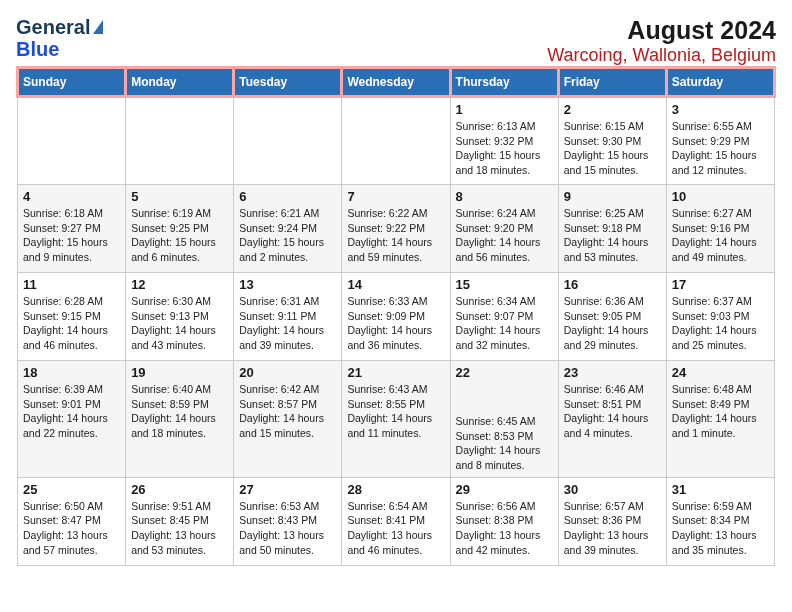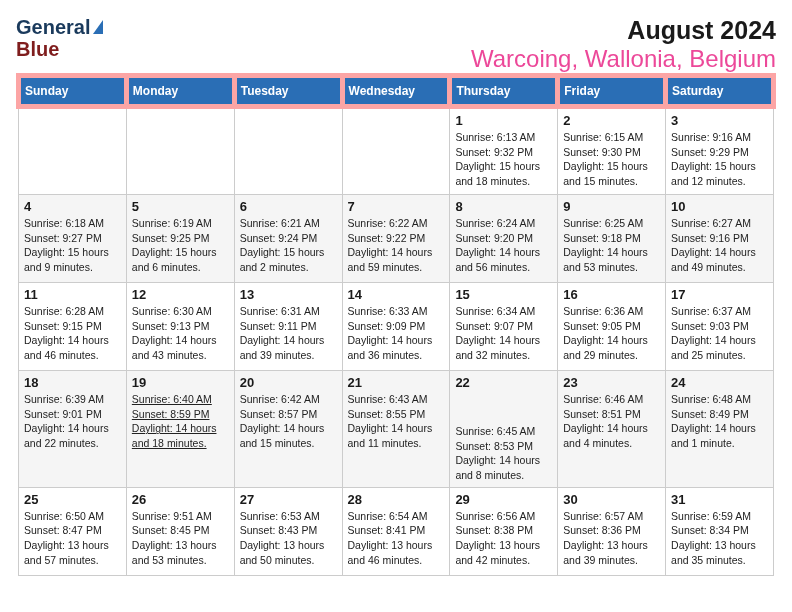--- a/index.html
+++ b/index.html
@@ -19,51 +19,51 @@
     .logo {
       display: flex;
       flex-direction: column;
       font-size: 18px;
       font-weight: bold;
       color: #1a3a5c;
       line-height: 1.1;
     }
     .logo-top { display: flex; align-items: center; }
     .logo-text { font-size: 20px; font-weight: bold; }
-    .logo-blue { color: #7f1d1d; }
+    .logo-blue { color: #1d4ed8; }
     .logo-icon {
       width: 0; height: 0;
       border-left: 10px solid transparent;
       border-bottom: 14px solid #2a6eb5;
       margin-left: 3px;
       display: inline-block;
     }
     .title-block { text-align: right; }
     .main-title {
       font-size: 25px;
       font-weight: bold;
       color: #1a1a1a;
     }
     .subtitle {
-      font-size: 24px;
-      color: #ec4899;
+      font-size: 18px;
+      color: #b91c1c;
     }
     table {
       width: 100%;
       border-collapse: collapse;
       font-size: 11px;
     }
     thead tr th {
       background-color: #2a6eb5;
       color: #fff;
       padding: 6px 4px;
       text-align: left;
       font-size: 12px;
       font-weight: bold;
-      border: 5px solid #fca5a5;
+      border: 3px solid #fca5a5;
     }
     tbody tr td {
       border: 1px solid #ccc;
       padding: 4px 5px;
       vertical-align: top;
       min-height: 80px;
       height: 88px;
       background: #fff;
     }
     tbody tr:nth-child(even) td {
@@ -127,21 +127,21 @@
         </td>
         <td>
           <span class="day-number">2</span>
           <div class="day-info" style="white-space: pre-line;">Sunrise: 6:15 AM
 Sunset: 9:30 PM
 Daylight: 15 hours
 and 15 minutes.</div>
         </td>
         <td>
           <span class="day-number">3</span>
-          <div class="day-info" style="white-space: pre-line;">Sunrise: 9:16 AM
+          <div class="day-info" style="white-space: pre-line;">Sunrise: 6:55 AM
 Sunset: 9:29 PM
 Daylight: 15 hours
 and 12 minutes.</div>
         </td>
       </tr>
       <tr>
         <td>
           <span class="day-number">4</span>
           <div class="day-info" style="white-space: pre-line;">Sunrise: 6:18 AM
 Sunset: 9:27 PM
@@ -245,21 +245,21 @@
       <tr>
         <td>
           <span class="day-number">18</span>
           <div class="day-info" style="white-space: pre-line;">Sunrise: 6:39 AM
 Sunset: 9:01 PM
 Daylight: 14 hours
 and 22 minutes.</div>
         </td>
         <td>
           <span class="day-number">19</span>
-          <div class="day-info" style="white-space: pre-line; text-decoration: underline;">Sunrise: 6:40 AM
+          <div class="day-info" style="white-space: pre-line;">Sunrise: 6:40 AM
 Sunset: 8:59 PM
 Daylight: 14 hours
 and 18 minutes.</div>
         </td>
         <td>
           <span class="day-number">20</span>
           <div class="day-info" style="white-space: pre-line;">Sunrise: 6:42 AM
 Sunset: 8:57 PM
 Daylight: 14 hours
 and 15 minutes.</div>

